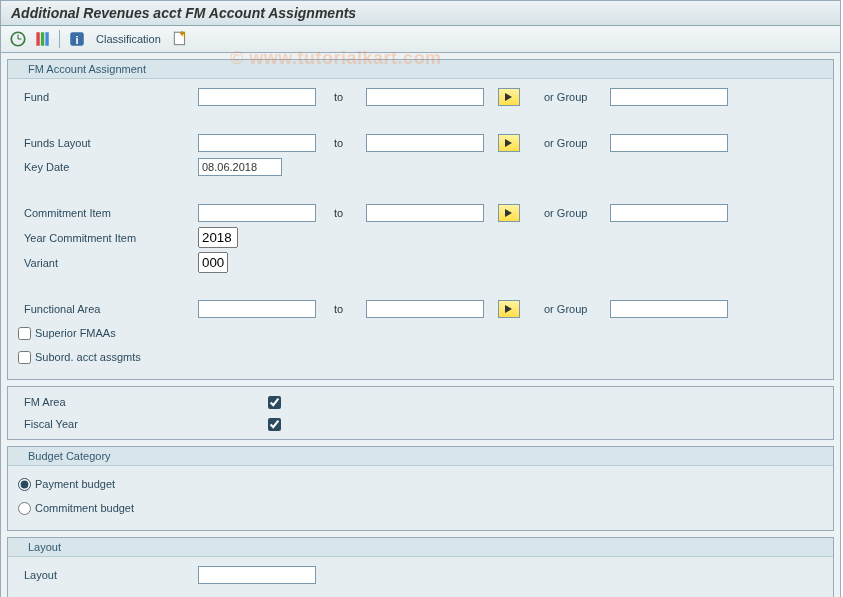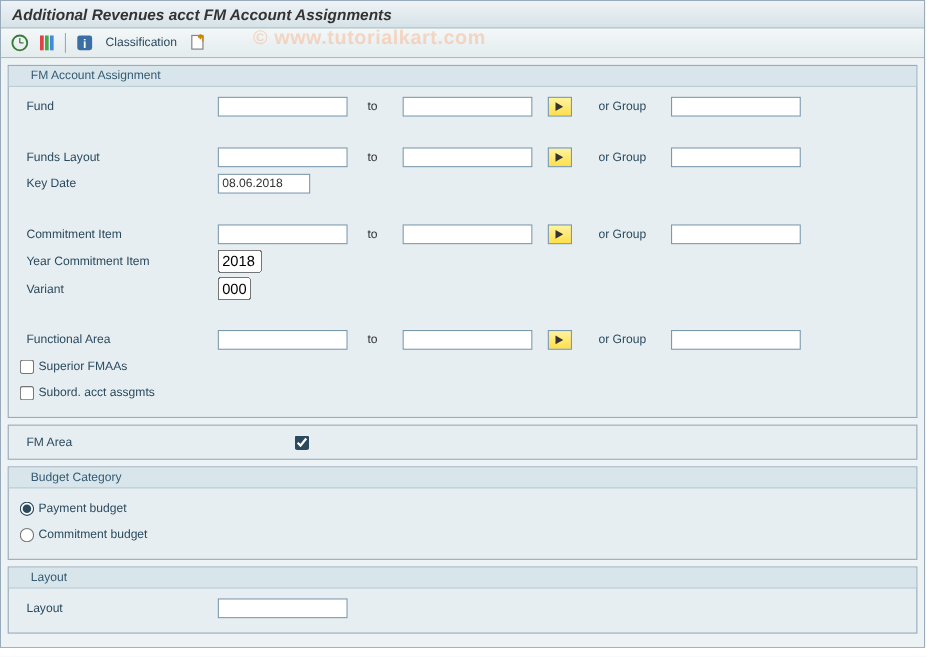--- a/index.html
+++ b/index.html
@@ -129,21 +129,21 @@
     width: 250px;
     color: #2c4a5e;
     padding-left: 6px;
   }
   input[type=checkbox], input[type=radio] {
     margin: 0;
     accent-color: #2c4a5e;
   }
   .watermark {
     position: absolute;
-    left: 230px; top: 24px;
+    left: 230px; top: 48px;
     color: rgba(255,120,40,0.25);
     font-size: 18px;
     font-weight: bold;
     pointer-events: none;
     letter-spacing: 0.5px;
   }
   .wrap { position: relative; }
 </style>
 </head>
 <body>
@@ -278,20 +278,24 @@
         </div>
 
       </div>
     </div>
 
     <div class="flat-body">
       <div class="flat-row">
         <span class="flat-lbl">FM Area</span>
         <input type="checkbox" checked="" style="">
       </div>
+      <div class="flat-row">
+        <span class="flat-lbl">Fiscal Year</span>
+        <input type="checkbox" checked="" style="">
+      </div>
     </div>
 
     <div class="groupbox">
       <div class="group-header">Budget Category</div>
       <div class="group-body">
         <div class="row">
           <input type="radio" name="bc" checked="" style="">
           <span class="lbl-chk">Payment budget</span>
         </div>
         <div class="row">

